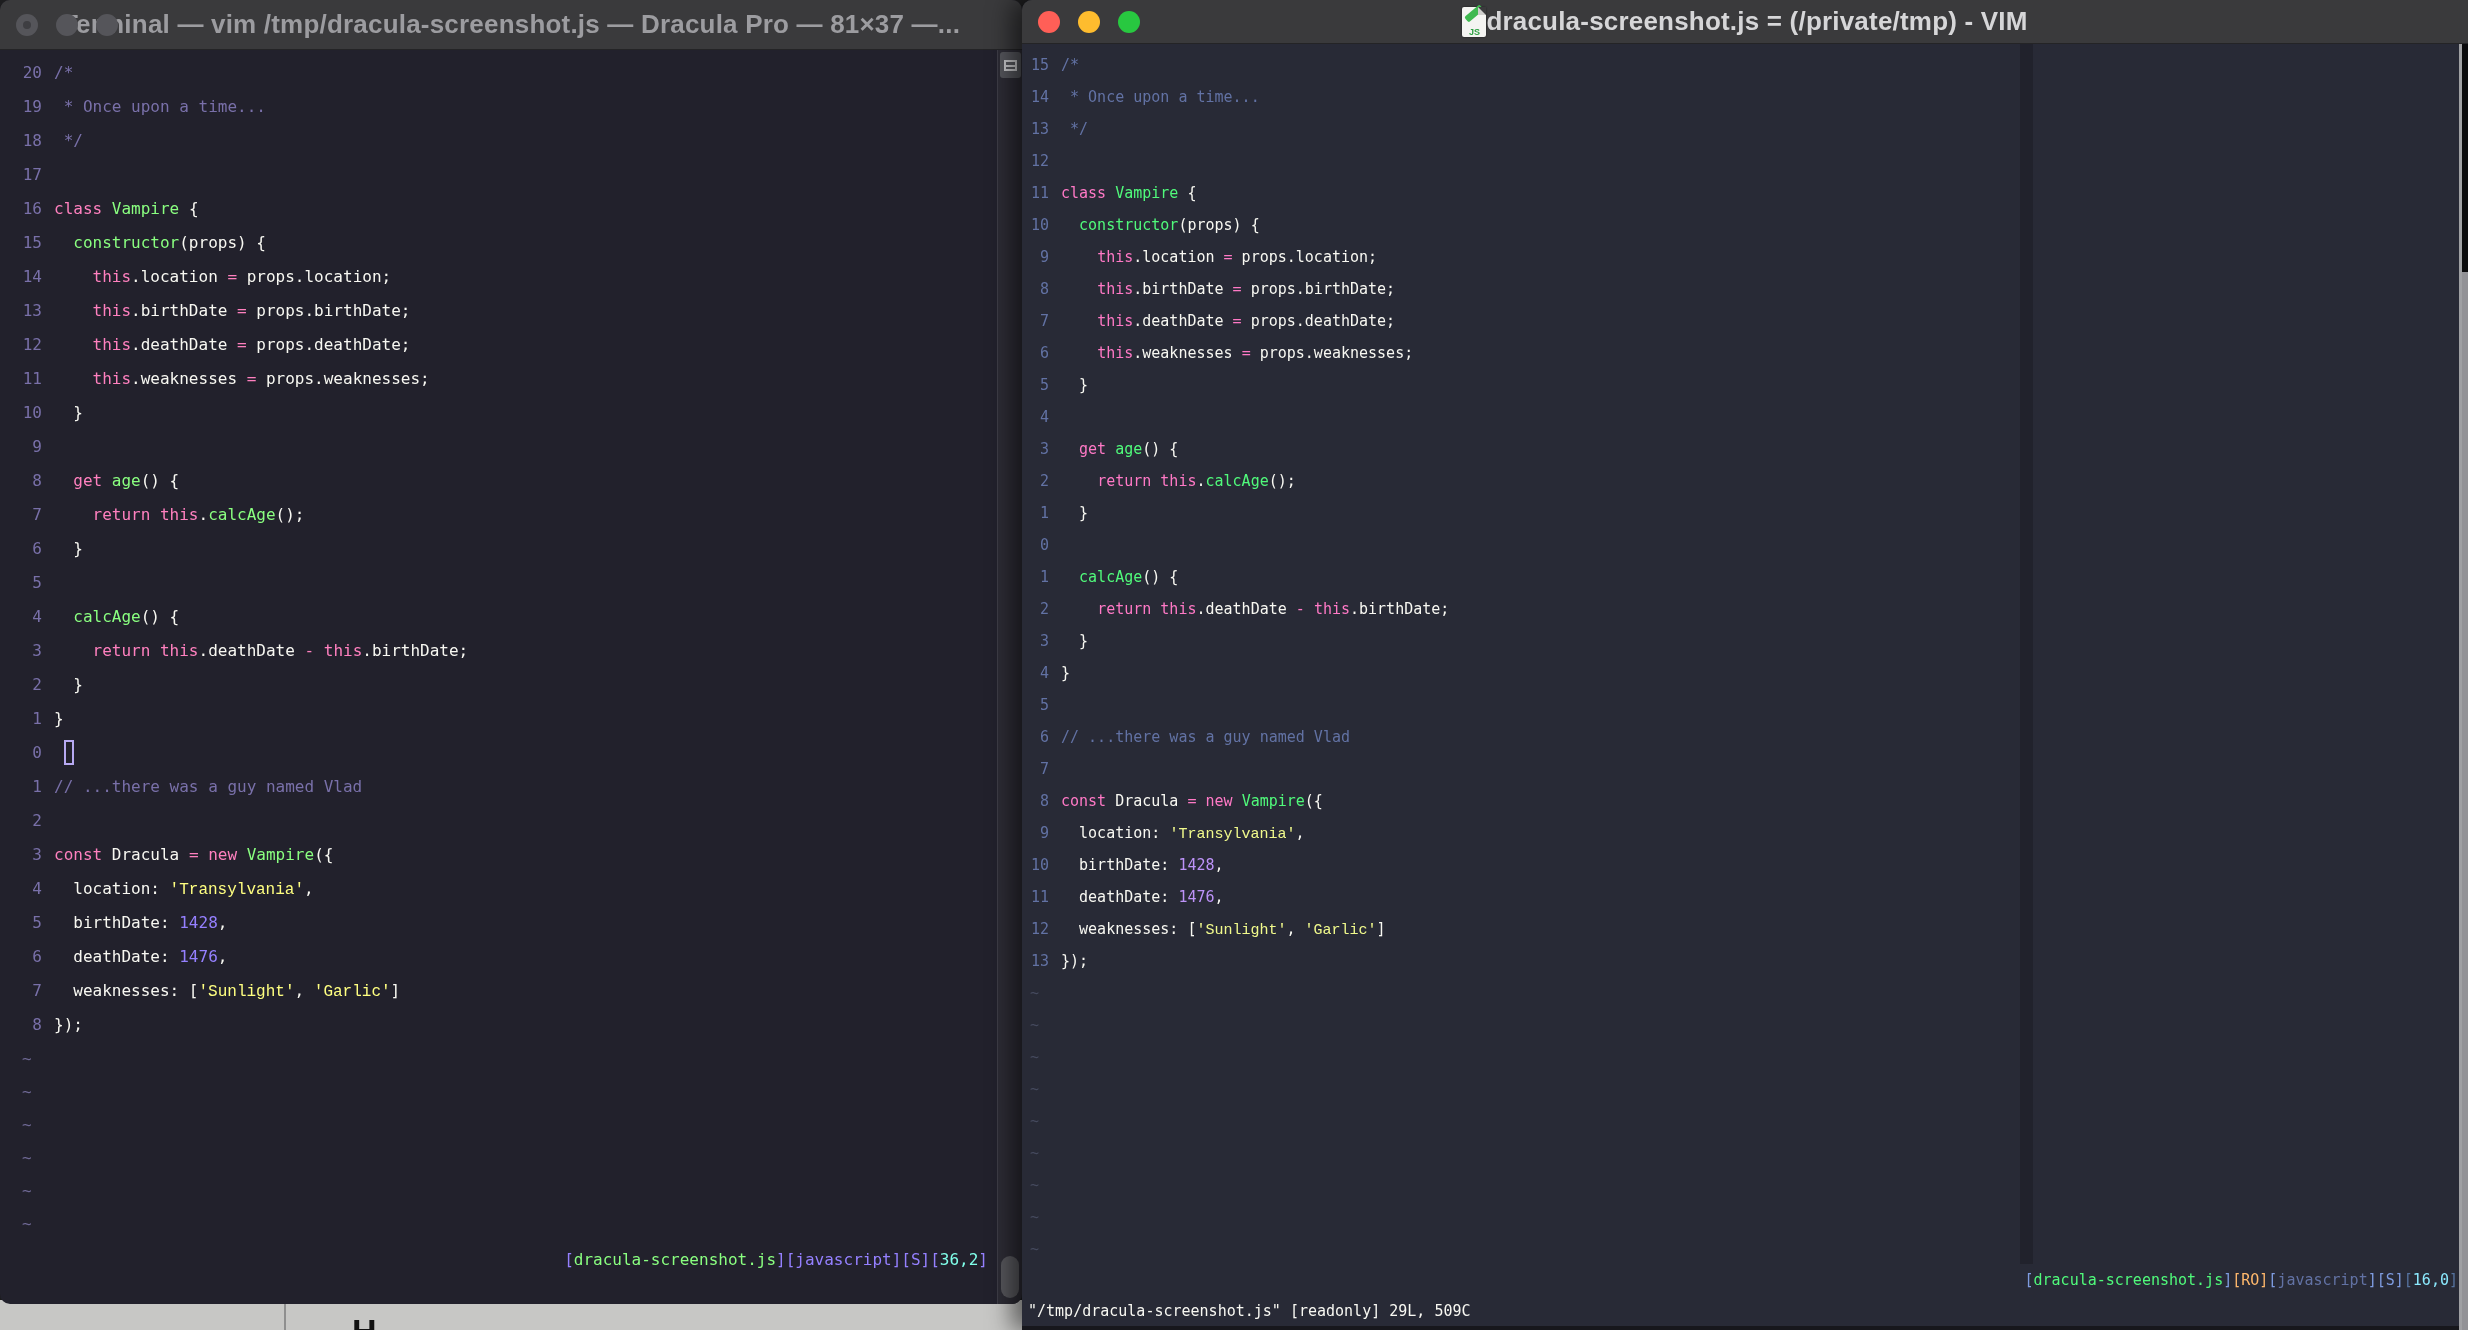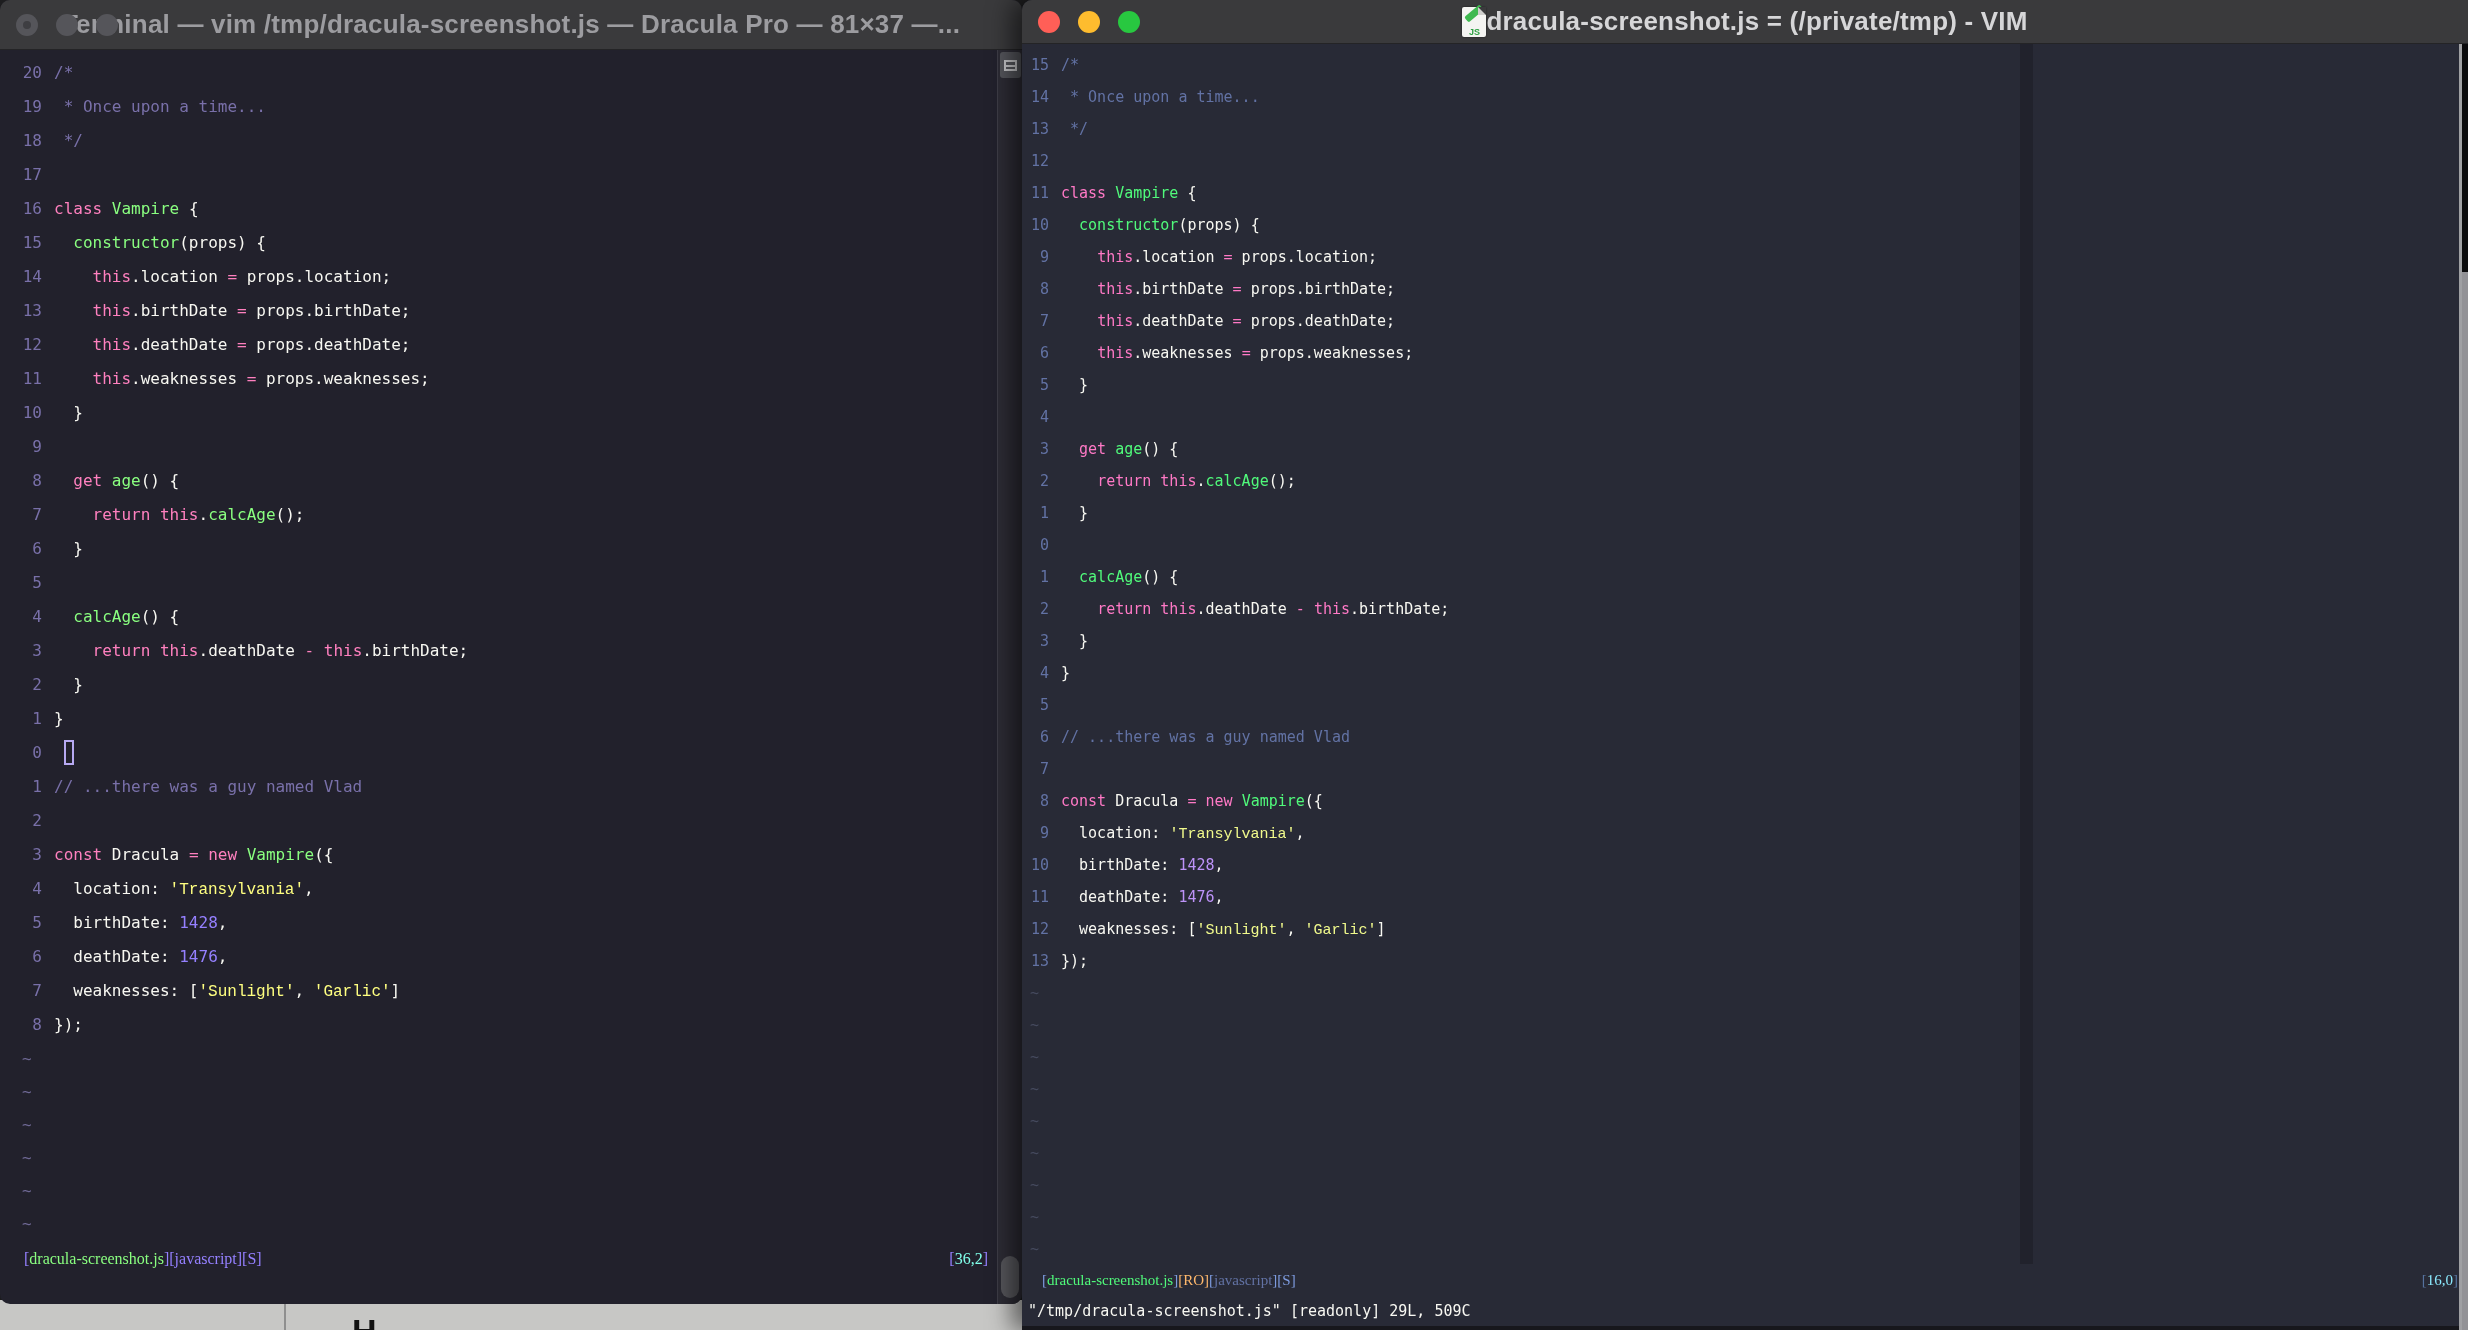--- a/index.html
+++ b/index.html
@@ -50,21 +50,21 @@
   .tok-n{color:var(--fg);} .tok-c{color:var(--comment);} .tok-p{color:var(--pink);}
   .tok-g{color:var(--green);} .tok-y{color:var(--yellow);font-family:Liberation Mono, monospace;} .tok-u{color:var(--purple);}
   .tok-cy{color:var(--cyan);} .tok-o{color:var(--orange);} .tok-b{color:var(--blue);}
   .tok-bd{color:var(--bracketdim);}
 
   .cursor-block{position:absolute;left:42px;top:4px;width:10px;height:25px;
                 border:2px solid #b7a9f2;}
 
   
   .statusline{position:absolute;left:16px;right:0;display:flex;align-items:center;
-              justify-content:space-between;white-space:pre;font-family:Liberation Serif, serif;}
+              justify-content:flex-end;white-space:pre;}
   .win-left .statusline{bottom:28px;height:34px;font-size:16px;padding:0 34px 0 8px;}
   .win-right .statusline{bottom:34px;height:32px;font-size:15px;padding:0 10px 0 4px;}
   .cmdline{position:absolute;left:0;right:0;bottom:0;display:flex;align-items:center;
            white-space:pre;color:var(--fg);}
   .win-left .cmdline{height:28px;font-size:16px;padding-left:8px;}
   .win-right .cmdline{height:34px;font-size:15px;padding-left:6px;border-bottom:4px solid #17171c;}
 
   
   .scroll-track{position:absolute;right:0;top:50px;bottom:0;width:25px;background:#2d2c35;
                 border-left:1px solid #3e3d47;}

